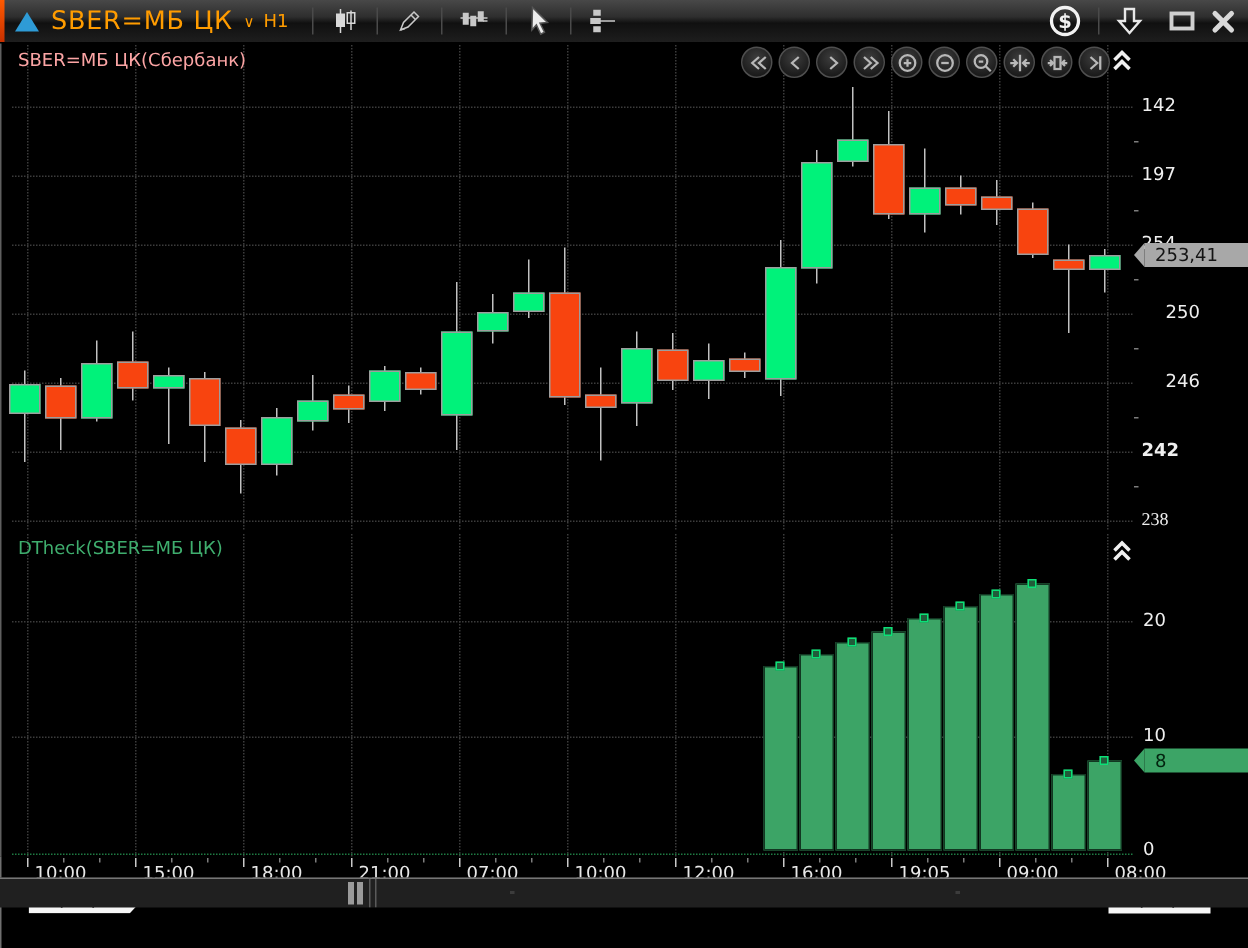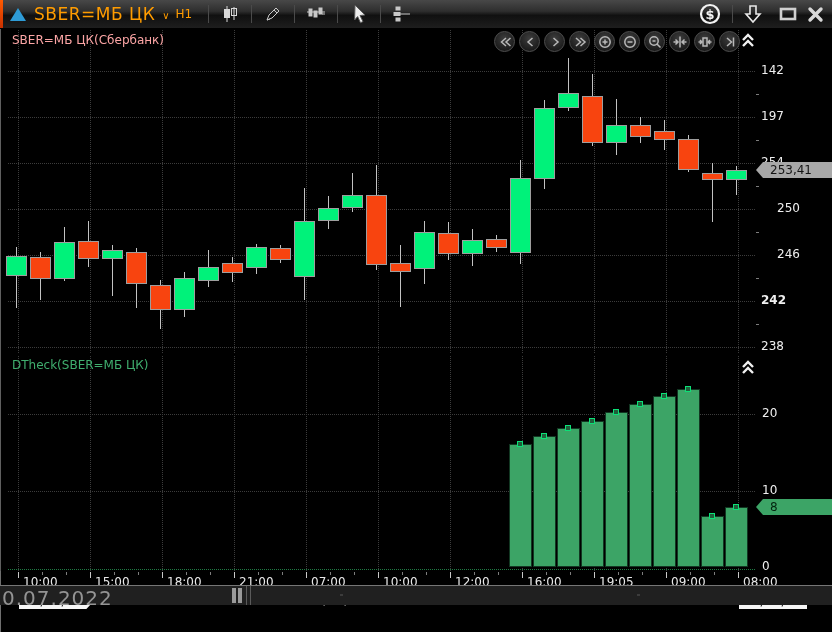--- a/index.html
+++ b/index.html
@@ -326,21 +326,21 @@
         <div class="abs axis-label" style="left: 761px; top: 81px;">197</div>
         <div class="abs gridh" style="left: 8px; top: 135px; width: 747px;"></div>
         <div class="abs axis-label" style="left: 761px; top: 127px;">254</div>
         <div class="abs gridh" style="left: 8px; top: 181px; width: 747px;"></div>
         <div class="abs axis-label" style="left: 761px; top: 173px; margin-left: 16px;">250</div>
         <div class="abs gridh" style="left: 8px; top: 227px; width: 747px;"></div>
         <div class="abs axis-label" style="left: 777px; top: 219px;">246</div>
         <div class="abs gridh" style="left: 8px; top: 273px; width: 747px;"></div>
         <div class="abs axis-label" style="left: 761px; top: 265px; font-weight: bold;">242</div>
         <div class="abs gridh" style="left: 8px; top: 319px; width: 747px;"></div>
-        <div class="abs axis-label" style="left: 761px; top: 311px;">238</div>
+        <div class="abs axis-label" style="left: 761px; top: 311px; font-family: Liberation Serif, serif;">238</div>
         <div class="abs ptick" style="left: 756px; top: 66px;"></div>
         <div class="abs ptick" style="left: 756px; top: 112px;"></div>
         <div class="abs ptick" style="left: 756px; top: 158px;"></div>
         <div class="abs ptick" style="left: 756px; top: 204px;"></div>
         <div class="abs ptick" style="left: 756px; top: 250px;"></div>
         <div class="abs ptick" style="left: 756px; top: 296px;"></div>
         <div class="abs gridh" style="left: 8px; top: 386px; width: 747px;"></div>
         <div class="abs axis-label" style="left: 762px; top: 378px;">20</div>
         <div class="abs gridh" style="left: 8px; top: 462.5px; width: 747px;"></div>
         <div class="abs axis-label" style="left: 762px; top: 454.5px;">10</div>
@@ -431,21 +431,20 @@
         <div class="abs datetag pennant" style="left: 19px; top: 564px;">19/01/22</div>
         <div class="abs dateplain" style="left: 307px; top: 564px;">20/01/22</div>
         <div class="abs datetag" style="left: 739px; top: 564px;">21/01/22</div>
       </div>
 
     <span class="abs tag tag-gray" id="price-tag" style="left: 763px; width: 64px; top: 134px;">253,41</span>
     <span class="abs tag tag-green" id="value-tag" style="left: 763px; width: 64px; top: 471px;">8</span>
   </div>
 
   <div id="statusbar">
-    <span id="status-date">0.07.2022</span>
     <span class="thumbbar" style="left:232px;"></span>
     <span class="thumbbar" style="left:238px;"></span>
     <span class="statussep" style="left:246px;"></span>
     <span class="statussep" style="left:250px;"></span>
     <span class="statusdot" style="left:340px;"></span>
     <span class="statusdot" style="left:637px;"></span>
   </div>
 </div>
 
 </body></html>

